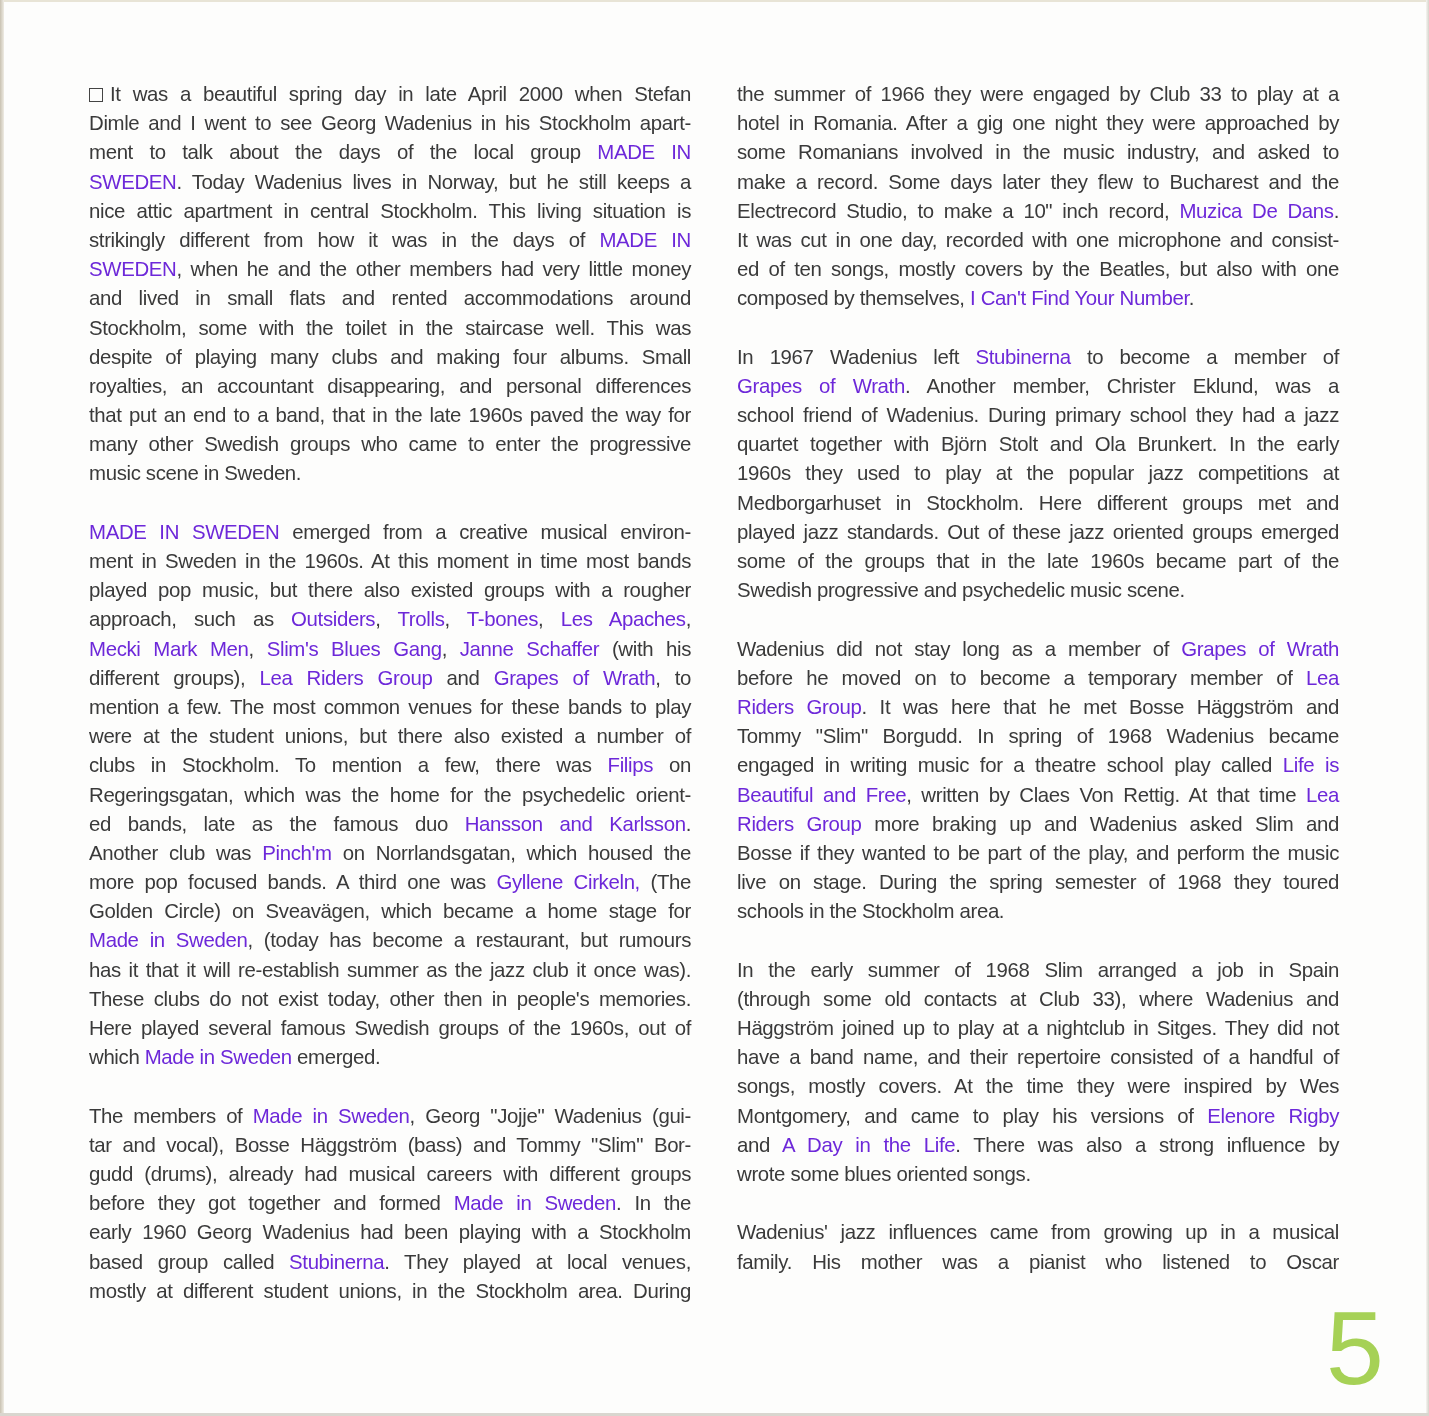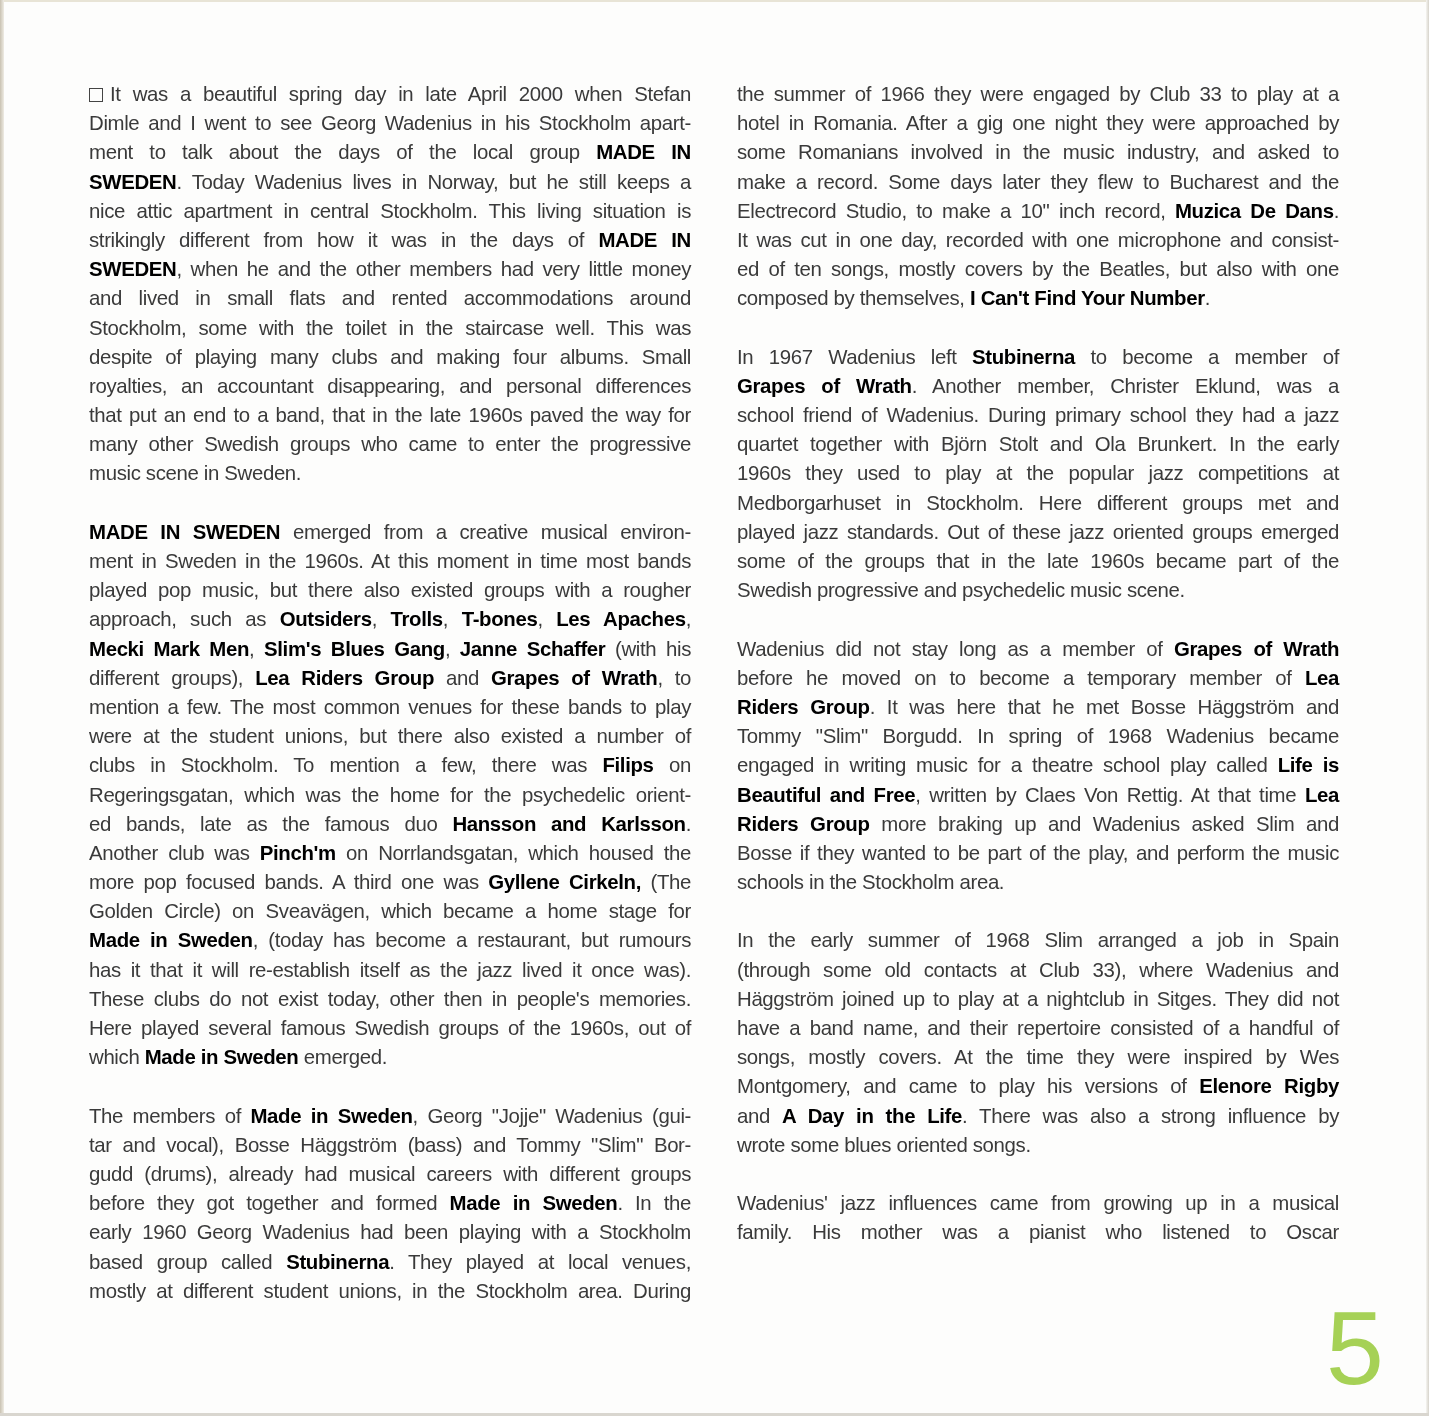--- a/index.html
+++ b/index.html
@@ -56,22 +56,22 @@
     letter-spacing: -0.35px;
     white-space: nowrap;
     text-align: justify;
     text-align-last: justify;
     overflow: visible;
   }
   .line.last {
     text-align-last: left;
   }
   .line b {
-    font-weight: bold;
-    color: #000000;
+    font-weight: normal;
+    color: #6d28d9;
   }
   .bullet {
     display: inline-block;
     width: 14px;
     height: 14px;
     border: 1.5px solid #444;
     box-sizing: border-box;
     vertical-align: -1px;
     margin-right: 7px;
   }
@@ -120,21 +120,21 @@
       <span class="line"><span>different groups), </span><b>Lea Riders Group</b><span> and </span><b>Grapes of Wrath</b><span>, to</span></span>
       <span class="line"><span>mention a few. The most common venues for these bands to play</span></span>
       <span class="line"><span>were at the student unions, but there also existed a number of</span></span>
       <span class="line"><span>clubs in Stockholm. To mention a few, there was </span><b>Filips</b><span> on</span></span>
       <span class="line"><span>Regeringsgatan, which was the home for the psychedelic orient-</span></span>
       <span class="line"><span>ed bands, late as the famous duo </span><b>Hansson and Karlsson</b><span>.</span></span>
       <span class="line"><span>Another club was </span><b>Pinch'm</b><span> on Norrlandsgatan, which housed the</span></span>
       <span class="line"><span>more pop focused bands. A third one was </span><b>Gyllene Cirkeln,</b><span> (The</span></span>
       <span class="line"><span>Golden Circle) on Sveavägen, which became a home stage for</span></span>
       <span class="line"><b>Made in Sweden</b><span>, (today has become a restaurant, but rumours</span></span>
-      <span class="line"><span>has it that it will re-establish itself as the jazz lived it once was).</span></span>
+      <span class="line"><span>has it that it will re-establish summer as the jazz club it once was).</span></span>
       <span class="line"><span>These clubs do not exist today, other then in people's memories.</span></span>
       <span class="line"><span>Here played several famous Swedish groups of the 1960s, out of</span></span>
       <span class="line last"><span>which </span><b>Made in Sweden</b><span> emerged.</span></span>
     </div>
     <div class="paragraph">
       <span class="line"><span>The members of </span><b>Made in Sweden</b><span>, Georg "Jojje" Wadenius (gui-</span></span>
       <span class="line"><span>tar and vocal), Bosse Häggström (bass) and Tommy "Slim" Bor-</span></span>
       <span class="line"><span>gudd (drums), already had musical careers with different groups</span></span>
       <span class="line"><span>before they got together and formed </span><b>Made in Sweden</b><span>. In the</span></span>
       <span class="line"><span>early 1960 Georg Wadenius had been playing with a Stockholm</span></span>
@@ -166,20 +166,21 @@
     </div>
     <div class="paragraph">
       <span class="line"><span>Wadenius did not stay long as a member of </span><b>Grapes of Wrath</b></span>
       <span class="line"><span>before he moved on to become a temporary member of </span><b>Lea</b></span>
       <span class="line"><b>Riders Group</b><span>. It was here that he met Bosse Häggström and</span></span>
       <span class="line"><span>Tommy "Slim" Borgudd. In spring of 1968 Wadenius became</span></span>
       <span class="line"><span>engaged in writing music for a theatre school play called </span><b>Life is</b></span>
       <span class="line"><b>Beautiful and Free</b><span>, written by Claes Von Rettig. At that time </span><b>Lea</b></span>
       <span class="line"><b>Riders Group</b><span> more braking up and Wadenius asked Slim and</span></span>
       <span class="line"><span>Bosse if they wanted to be part of the play, and perform the music</span></span>
+      <span class="line"><span>live on stage. During the spring semester of 1968 they toured</span></span>
       <span class="line last"><span>schools in the Stockholm area.</span></span>
     </div>
     <div class="paragraph">
       <span class="line"><span>In the early summer of 1968 Slim arranged a job in Spain</span></span>
       <span class="line"><span>(through some old contacts at Club 33), where Wadenius and</span></span>
       <span class="line"><span>Häggström joined up to play at a nightclub in Sitges. They did not</span></span>
       <span class="line"><span>have a band name, and their repertoire consisted of a handful of</span></span>
       <span class="line"><span>songs, mostly covers. At the time they were inspired by Wes</span></span>
       <span class="line"><span>Montgomery, and came to play his versions of </span><b>Elenore Rigby</b></span>
       <span class="line"><span>and </span><b>A Day in the Life</b><span>. There was also a strong influence by</span></span>

